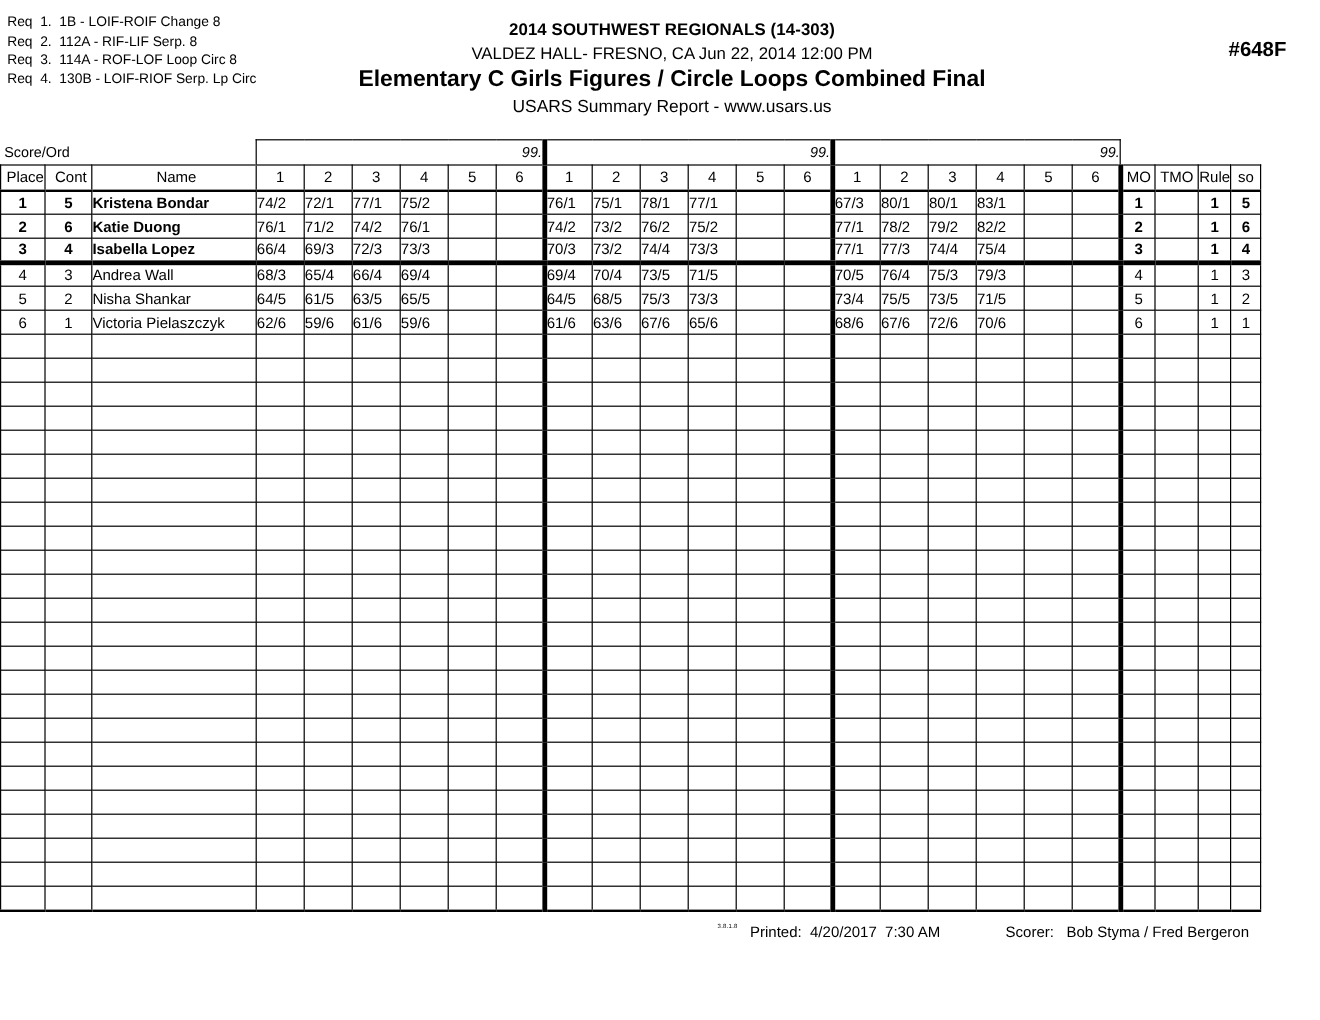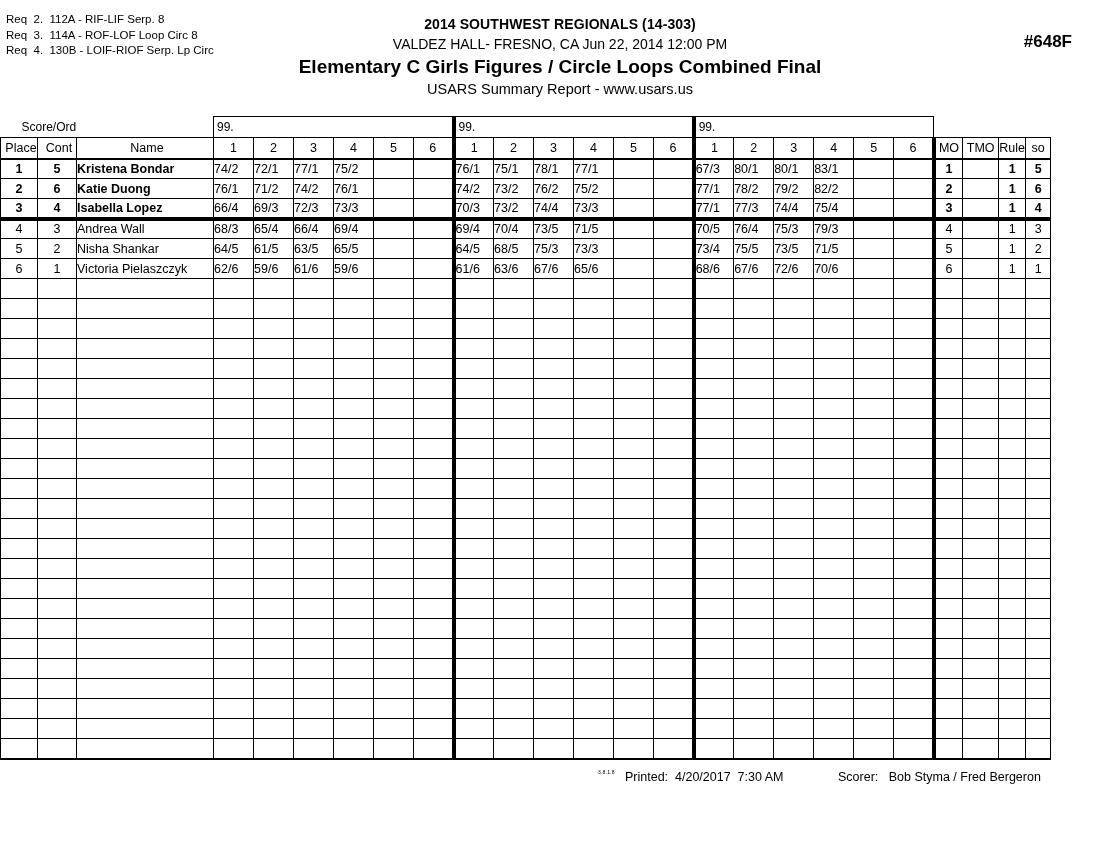--- a/index.html
+++ b/index.html
@@ -84,31 +84,32 @@
     padding: 0;
     height: 20px;
     box-sizing: border-box;
     overflow: hidden;
     white-space: nowrap;
   }
   
   tr.band-row td { height: 21px; border: none; }
   tr.band-row td.lbl {
     text-align: left;
-    padding-left: 21px;
+    padding-left: 3px;
     font-size: 12px;
     border: none;
   }
   tr.band-row td.grp {
     border-top: 1px solid #000;
     border-left: 1px solid #000;
     border-right: 1px solid #000;
-    text-align: left;
+    text-align: right;
     padding-left: 3px;
     font-size: 12px;
+    font-style: italic;
   }
   tr.band-row td.blank { border: none; }
 
   
   tr.head-row td {
     text-align: center;
     font-size: 12.5px;
     height: 21px;
   }
   tr.head-row td.lefthdr { text-align: center; padding-left: 4px; }
@@ -154,20 +155,21 @@
     position: absolute;
     left: 838px;
     top: 2px;
     white-space: pre;
   }
 </style>
 </head>
 <body>
 
 <div id="reqs">
+  <div class="req-line">Req  1.  1B - LOIF-ROIF Change 8</div>
   <div class="req-line">Req  2.  112A - RIF-LIF Serp. 8</div>
   <div class="req-line">Req  3.  114A - ROF-LOF Loop Circ 8</div>
   <div class="req-line">Req  4.  130B - LOIF-RIOF Serp. Lp Circ</div>
 </div>
 
 <div id="title-block">
   <div id="event-title">2014 SOUTHWEST REGIONALS (14-303)</div>
   <div id="venue-line">VALDEZ HALL- FRESNO, CA  Jun 22, 2014  12:00 PM</div>
   <div id="division-title">Elementary C Girls Figures / Circle Loops Combined Final</div>
   <div id="report-line">USARS Summary Report - www.usars.us</div>

